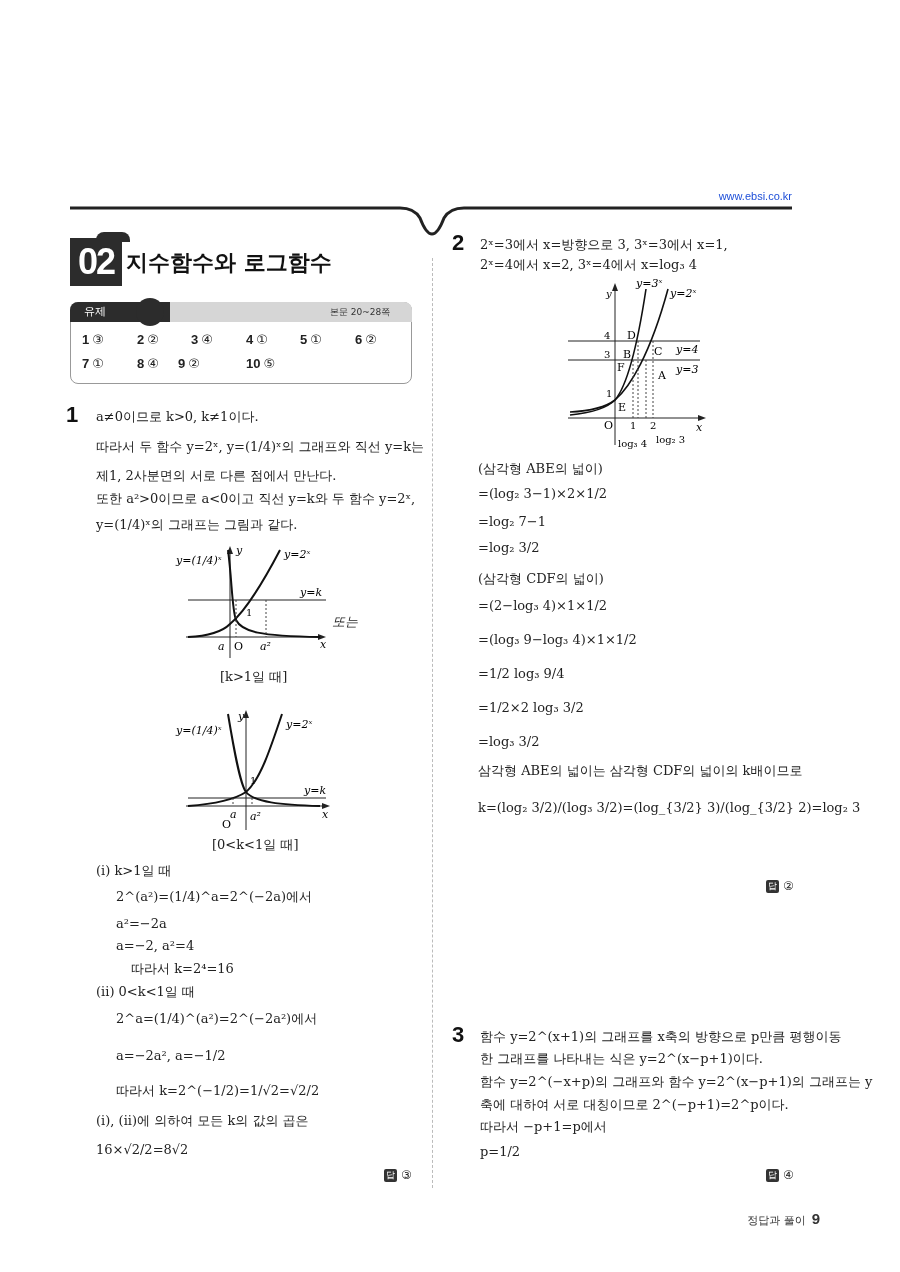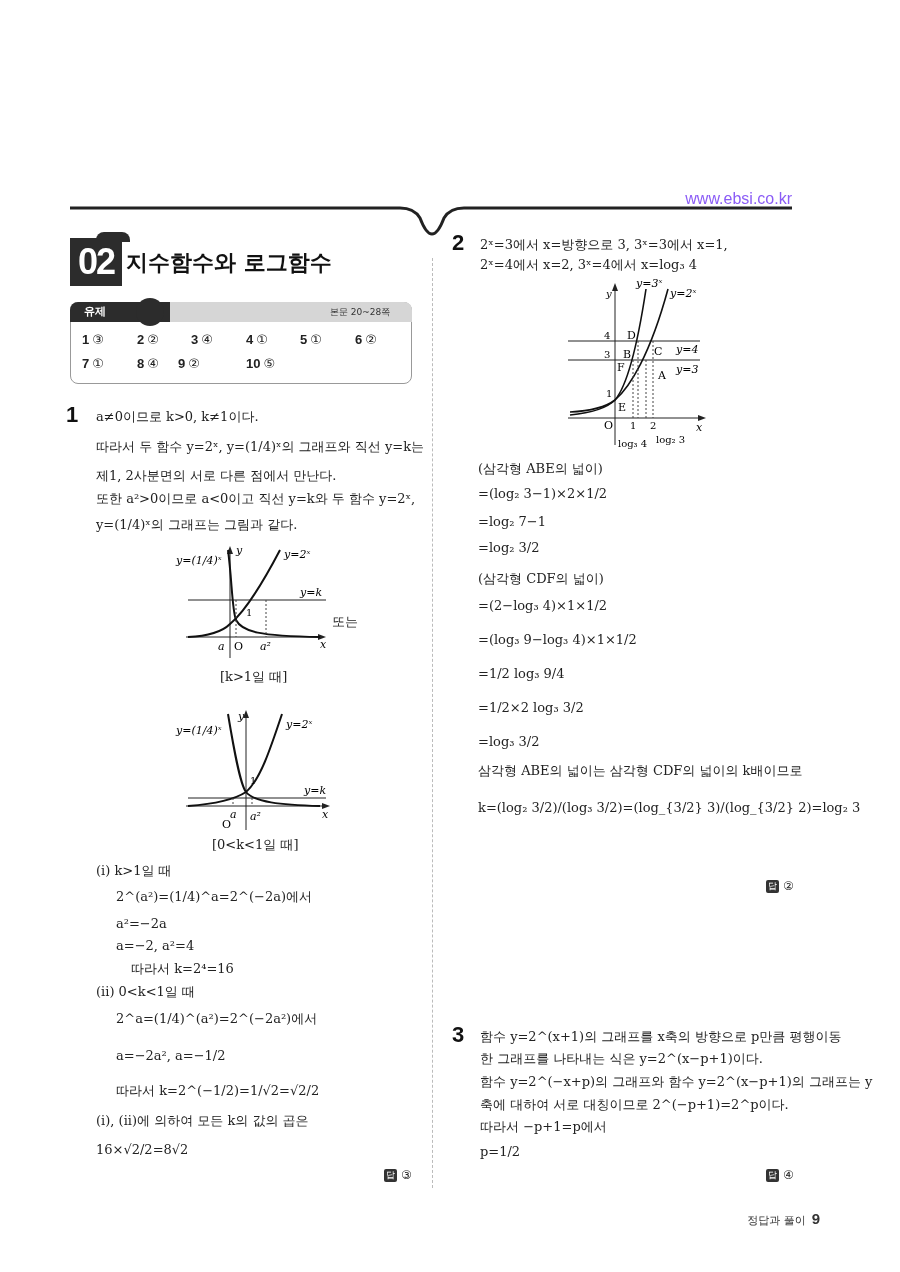--- a/index.html
+++ b/index.html
@@ -1,41 +1,41 @@
 <!DOCTYPE html>
 <html><head>
 <meta charset="utf-8">
 <style>
   html,body{margin:0;padding:0;background:#fff;}
   body{width:900px;height:1272px;position:relative;overflow:hidden;
        font-family:"DejaVu Serif","Liberation Serif",serif;color:#222;}
   .sans{font-family:"Liberation Sans","DejaVu Sans",sans-serif;}
   .abs{position:absolute;}
-  .url{right:108px;top:190px;font-size:16px;color:#8b5cf6;}
+  .url{right:108px;top:190px;font-size:11px;color:#1d4ed8;}
   .rule{left:0;top:0;}
   .vdiv{left:432px;top:258px;width:0;height:930px;border-left:1px dashed #bbb;}
   
   .badge{left:70px;top:238px;width:52px;height:48px;background:#2c2c2c;color:#fff;
          font-size:36px;font-weight:bold;line-height:48px;text-align:center;
          font-family:"Liberation Sans",sans-serif;letter-spacing:-2px;}
   .badge-tab{left:96px;top:232px;width:34px;height:10px;background:#2c2c2c;border-radius:8px 8px 0 0;}
   .chap-title{left:126px;top:248px;font-size:22px;font-weight:bold;font-family:"DejaVu Sans",sans-serif;color:#111;}
   
   .abox{left:70px;top:302px;width:340px;height:80px;border:1px solid #999;border-radius:8px;}
   .abox-bar{left:70px;top:302px;width:342px;height:20px;background:#d6d6d6;border-radius:8px 8px 0 0;}
   .abox-dark{left:70px;top:302px;width:100px;height:20px;background:#2c2c2c;border-radius:8px 0 0 0;}
   .abox-knob{left:136px;top:298px;width:28px;height:28px;background:#2c2c2c;border-radius:50%;}
-  .abox-label{left:84px;top:304px;font-size:11px;color:#fff;font-weight:bold;font-family:"DejaVu Sans",sans-serif;}
+  .abox-label{left:84px;top:304px;font-size:11px;color:#fff;font-weight:normal;font-family:"DejaVu Sans",sans-serif;}
   .abox-ref{left:330px;top:306px;font-size:9px;color:#333;font-family:"DejaVu Sans",sans-serif;text-align:right;}
   .ans{font-size:13px;font-weight:bold;font-family:"Liberation Sans",sans-serif;}
   .ans .c{font-weight:normal;font-family:"DejaVu Sans",sans-serif;margin-left:3px;}
   
   .pnum{font-size:22px;font-weight:bold;font-family:"Liberation Sans",sans-serif;color:#111;}
   .line{font-size:13px;white-space:nowrap;color:#222;}
-  .line.k{font-family:"DejaVu Sans",sans-serif;}
+  .line.k{font-family:"DejaVu Sans",sans-serif;font-style:italic;}
   .mark{font-size:12px;font-family:"DejaVu Sans",sans-serif;}
   .mark .box{display:inline-block;width:13px;height:13px;background:#333;color:#fff;font-size:9px;line-height:13px;text-align:center;border-radius:2px;margin-right:4px;vertical-align:middle;}
   .cap{font-size:13px;}
   .footer{right:80px;top:1210px;font-size:11px;font-family:"DejaVu Sans",sans-serif;color:#333;}
   .footer b{font-size:15px;margin-left:6px;font-family:"Liberation Sans",sans-serif;}
   svg text{font-family:"DejaVu Serif",serif;}
 </style>
 </head>
 <body>
 

